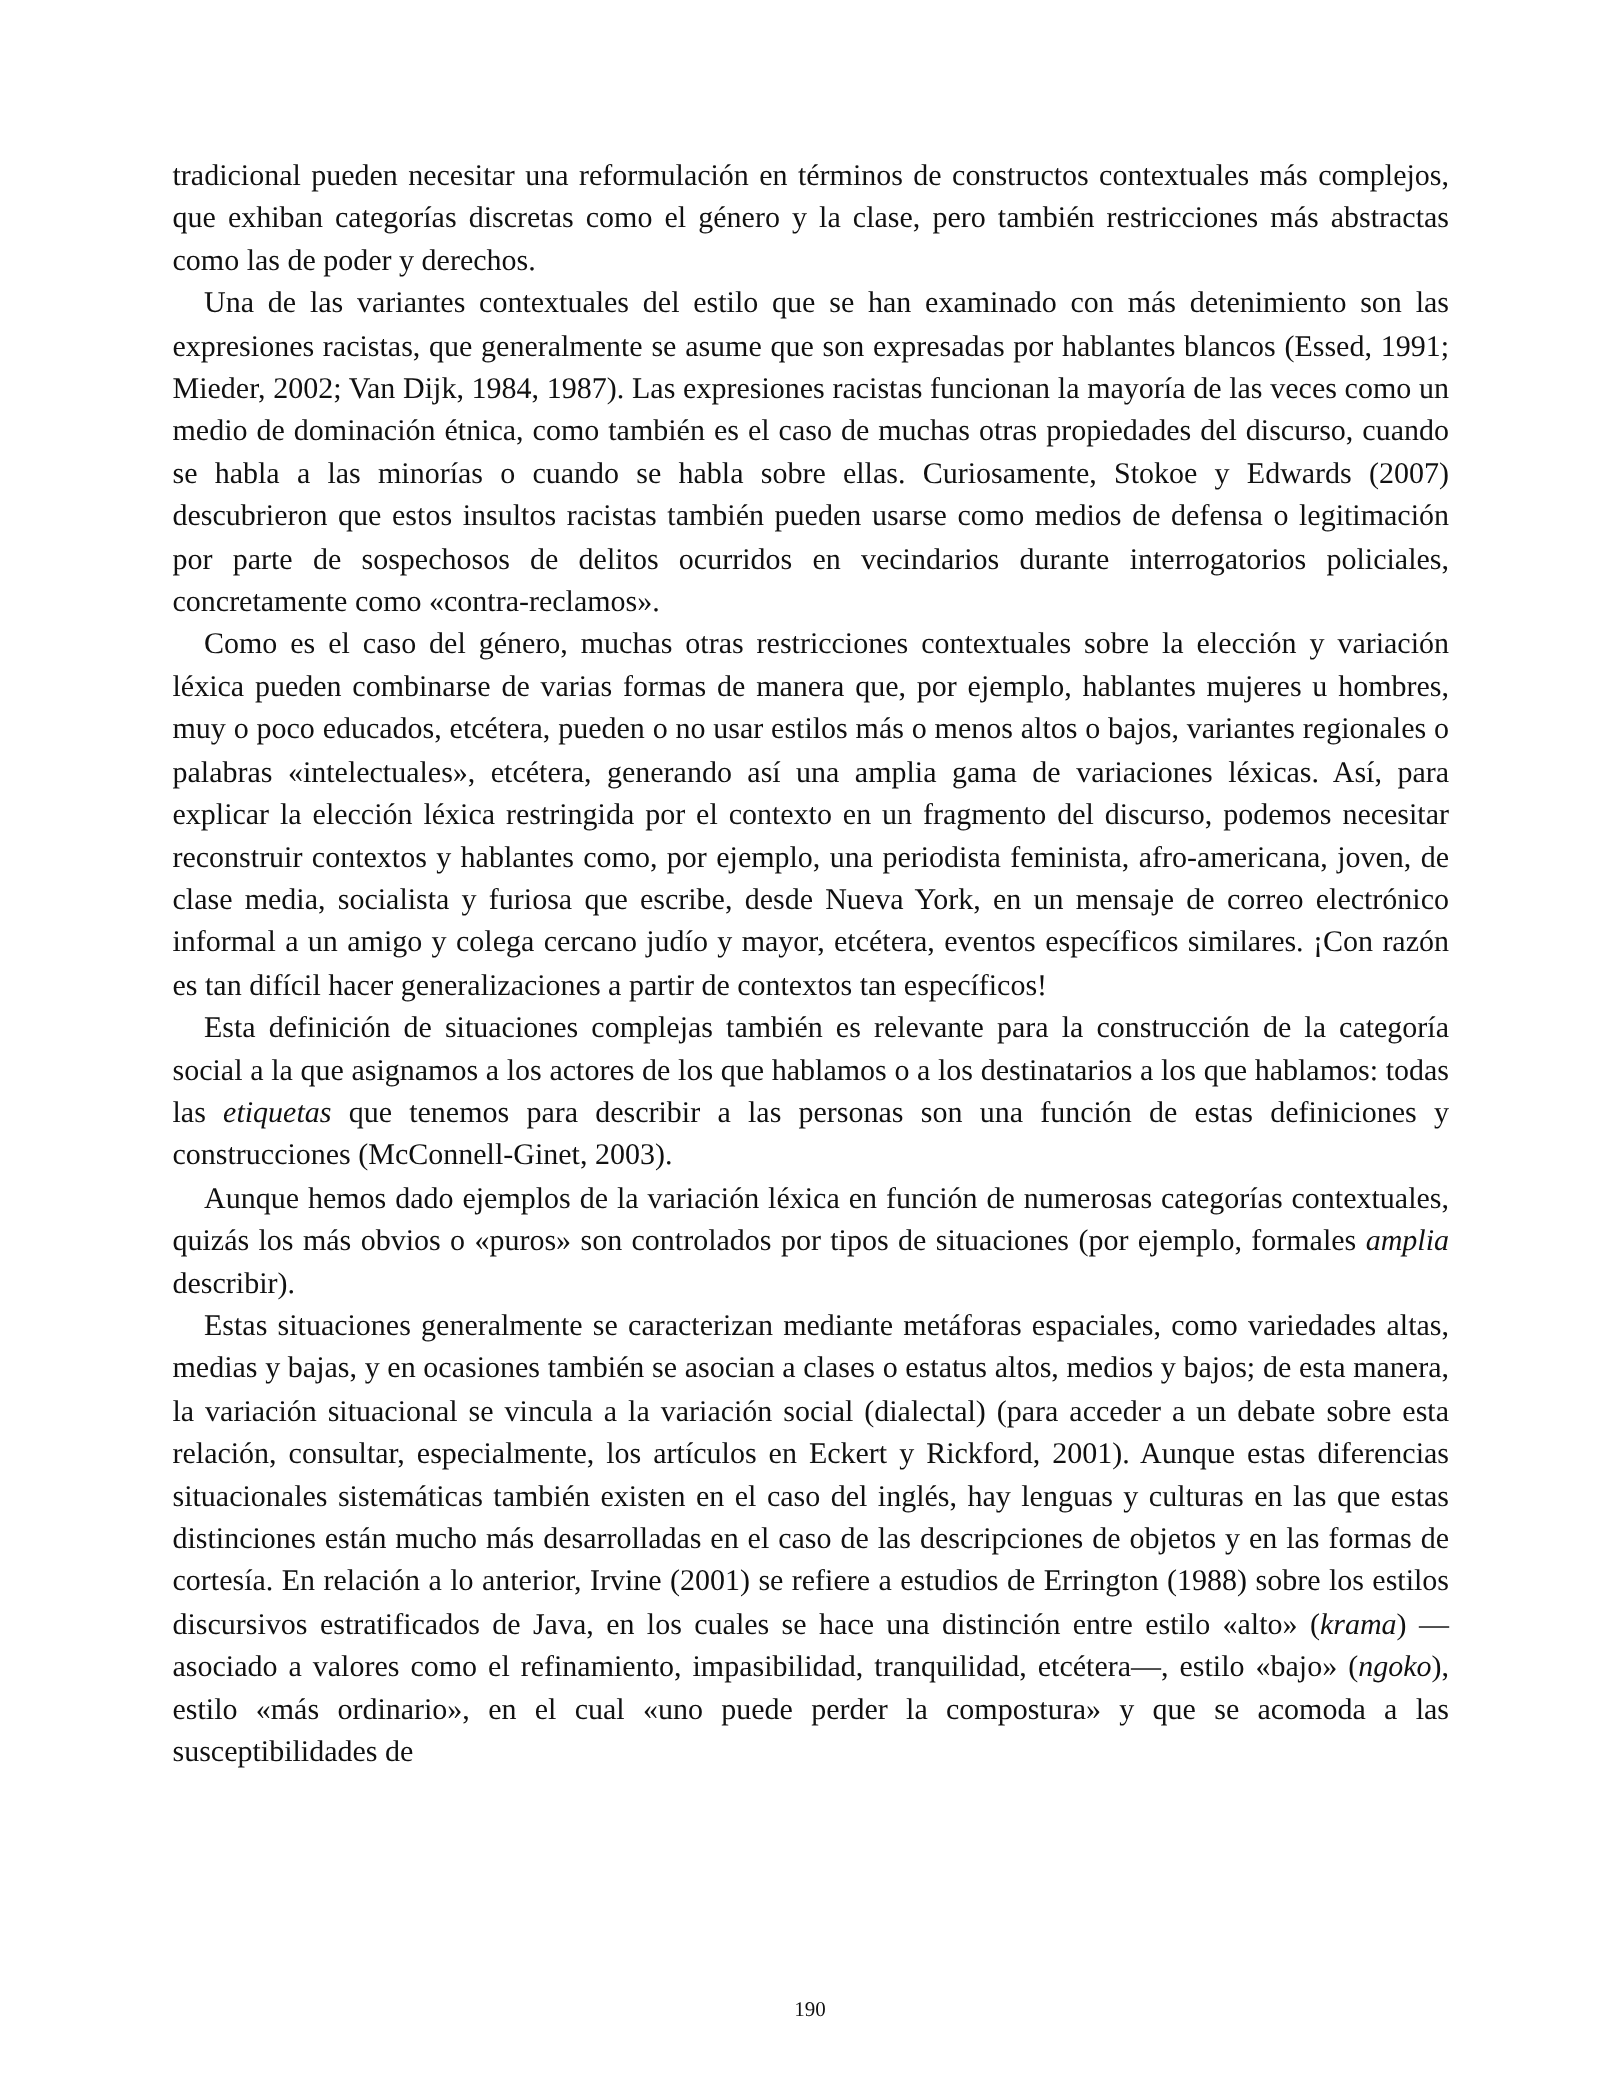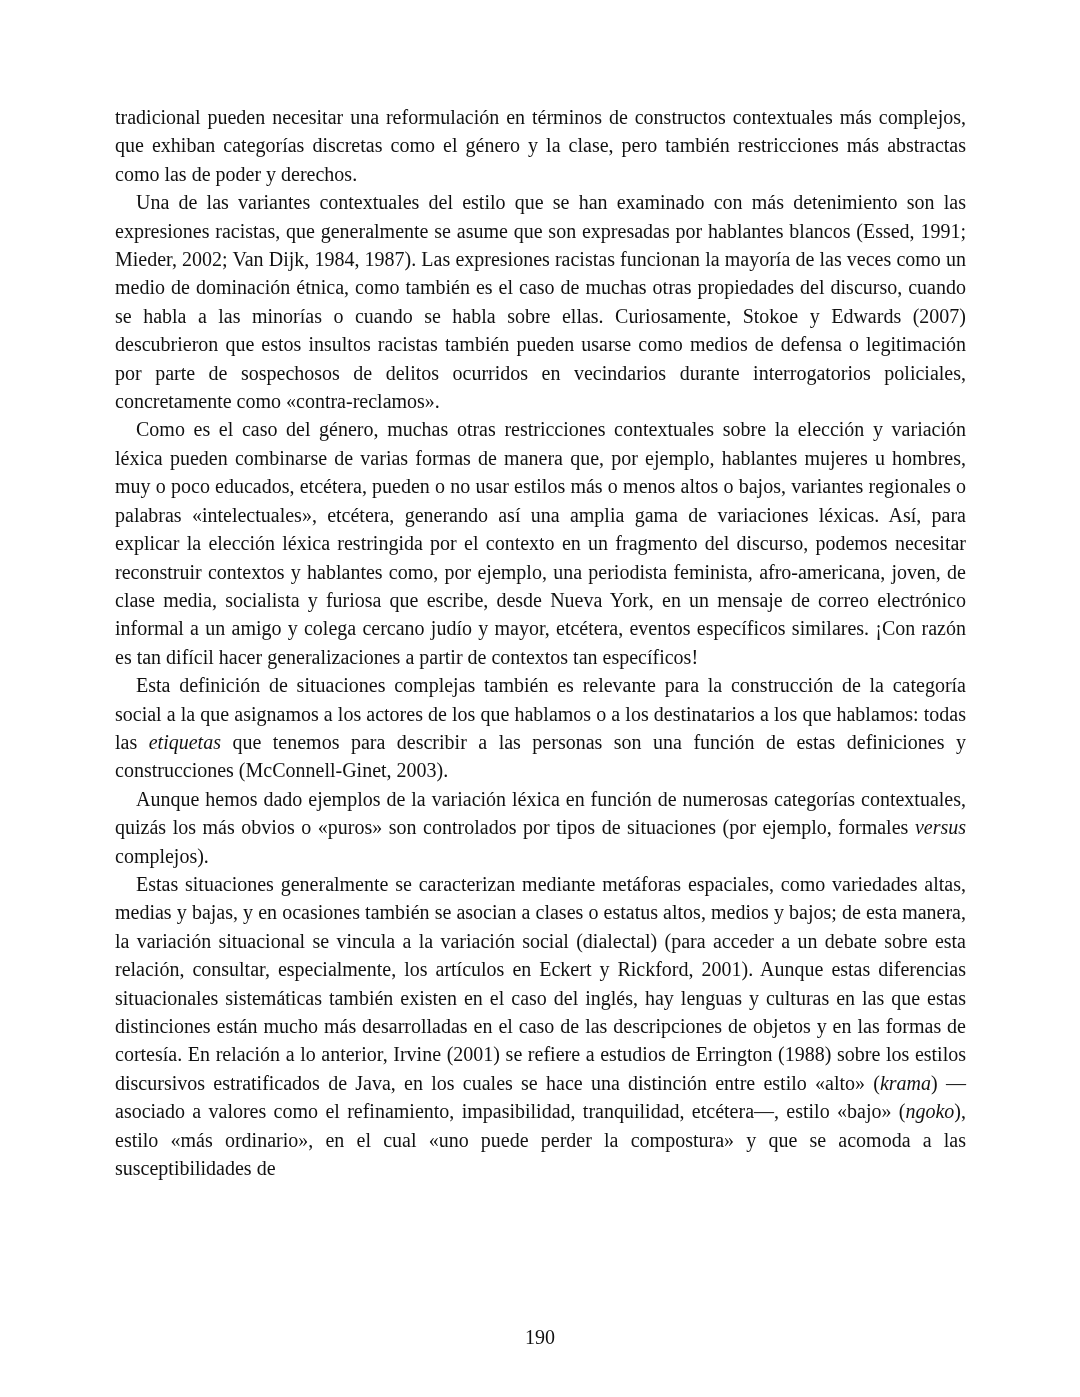--- a/index.html
+++ b/index.html
@@ -34,30 +34,30 @@
     text-indent: 21px;
   }
   .para em {
   }
   .page-number {
     position: absolute;
     left: 0;
     bottom: 48px;
     width: 100%;
     text-align: center;
-    font-size: 20px;
+    font-size: 14px;
     color: #111111;
   }
 </style>
 </head>
 <body>
 
 <div class="book-page">
   <div class="text-block">
       <p class="para"><span>tradicional pueden necesitar una reformulación en términos de constructos contextuales más complejos, que exhiban categorías discretas como el género y la clase, pero también restricciones más abstractas como las de poder y derechos.</span></p>
       <p class="para indent"><span>Una de las variantes contextuales del estilo que se han examinado con más detenimiento son las expresiones racistas, que generalmente se asume que son expresadas por hablantes blancos (Essed, 1991; Mieder, 2002; Van Dijk, 1984, 1987). Las expresiones racistas funcionan la mayoría de las veces como un medio de dominación étnica, como también es el caso de muchas otras propiedades del discurso, cuando se habla a las minorías o cuando se habla sobre ellas. Curiosamente, Stokoe y Edwards (2007) descubrieron que estos insultos racistas también pueden usarse como medios de defensa o legitimación por parte de sospechosos de delitos ocurridos en vecindarios durante interrogatorios policiales, concretamente como «contra-reclamos».</span></p>
       <p class="para indent"><span>Como es el caso del género, muchas otras restricciones contextuales sobre la elección y variación léxica pueden combinarse de varias formas de manera que, por ejemplo, hablantes mujeres u hombres, muy o poco educados, etcétera, pueden o no usar estilos más o menos altos o bajos, variantes regionales o palabras «intelectuales», etcétera, generando así una amplia gama de variaciones léxicas. Así, para explicar la elección léxica restringida por el contexto en un fragmento del discurso, podemos necesitar reconstruir contextos y hablantes como, por ejemplo, una periodista feminista, afro-americana, joven, de clase media, socialista y furiosa que escribe, desde Nueva York, en un mensaje de correo electrónico informal a un amigo y colega cercano judío y mayor, etcétera, eventos específicos similares. ¡Con razón es tan difícil hacer generalizaciones a partir de contextos tan específicos!</span></p>
       <p class="para indent"><span>Esta definición de situaciones complejas también es relevante para la construcción de la categoría social a la que asignamos a los actores de los que hablamos o a los destinatarios a los que hablamos: todas las </span><em>etiquetas</em><span> que tenemos para describir a las personas son una función de estas definiciones y construcciones (McConnell-Ginet, 2003).</span></p>
-      <p class="para indent"><span>Aunque hemos dado ejemplos de la variación léxica en función de numerosas categorías contextuales, quizás los más obvios o «puros» son controlados por tipos de situaciones (por ejemplo, formales </span><em>versus</em><span> complejos).</span></p>
+      <p class="para indent"><span>Aunque hemos dado ejemplos de la variación léxica en función de numerosas categorías contextuales, quizás los más obvios o «puros» son controlados por tipos de situaciones (por ejemplo, formales </span><em>amplia</em><span> describir).</span></p>
       <p class="para indent"><span>Estas situaciones generalmente se caracterizan mediante metáforas espaciales, como variedades altas, medias y bajas, y en ocasiones también se asocian a clases o estatus altos, medios y bajos; de esta manera, la variación situacional se vincula a la variación social (dialectal) (para acceder a un debate sobre esta relación, consultar, especialmente, los artículos en Eckert y Rickford, 2001). Aunque estas diferencias situacionales sistemáticas también existen en el caso del inglés, hay lenguas y culturas en las que estas distinciones están mucho más desarrolladas en el caso de las descripciones de objetos y en las formas de cortesía. En relación a lo anterior, Irvine (2001) se refiere a estudios de Errington (1988) sobre los estilos discursivos estratificados de Java, en los cuales se hace una distinción entre estilo «alto» (</span><em>krama</em><span>) —asociado a valores como el refinamiento, impasibilidad, tranquilidad, etcétera—, estilo «bajo» (</span><em>ngoko</em><span>), estilo «más ordinario», en el cual «uno puede perder la compostura» y que se acomoda a las susceptibilidades de</span></p>
     </div>
   <div class="page-number">190</div>
 </div>
 
 </body></html>

